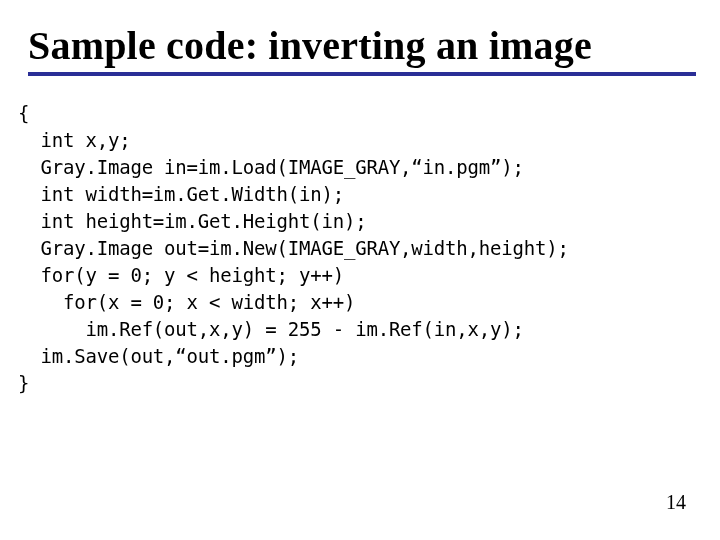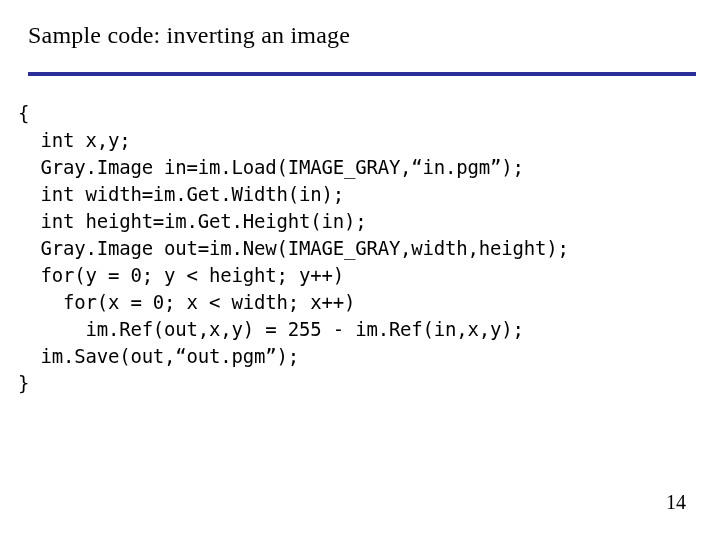--- a/index.html
+++ b/index.html
@@ -15,22 +15,22 @@
   .slide {
     position: relative;
     width: 720px;
     height: 540px;
     box-sizing: border-box;
   }
   .title {
     position: absolute;
     left: 28px;
     top: 22px;
-    font-size: 24px;
-    font-weight: 400;
+    font-size: 40px;
+    font-weight: 700;
     letter-spacing: 0.2px;
     text-align: center;
   }
   .underline {
     position: absolute;
     left: 28px;
     top: 72px;
     width: 668px;
     height: 0;
     border-top: 4px solid #2a2e96;

